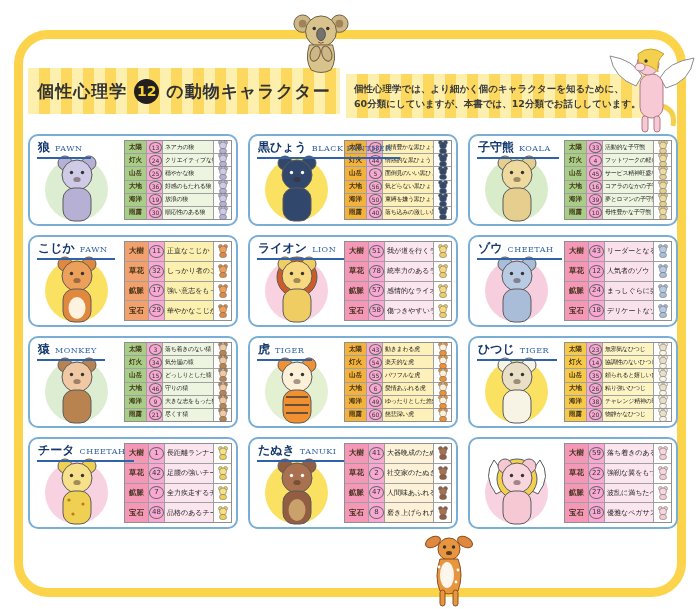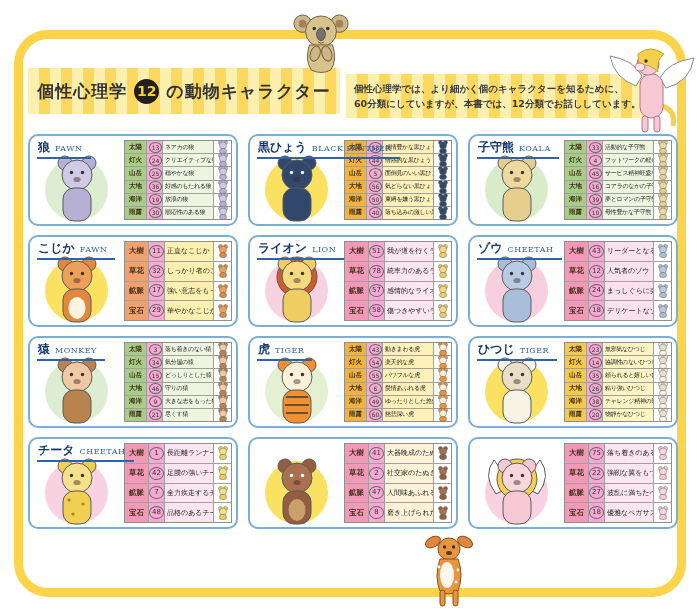--- a/index.html
+++ b/index.html
@@ -1091,20 +1091,24 @@
         <div class="animal"><svg viewBox="0 0 70 76" width="100%" height="100%">
             <circle cx="23" cy="14" r="7" fill="#925d41" stroke="#5a5a5a"></circle>
             <circle cx="47" cy="14" r="7" fill="#925d41" stroke="#5a5a5a"></circle>
             <circle cx="35" cy="26" r="15" fill="#a9714f" stroke="#5a5a5a"></circle>
             <circle cx="29.5" cy="23.5" r="1.7" fill="#ffffff"></circle>
             <circle cx="40.5" cy="23.5" r="1.7" fill="#ffffff"></circle>
             <ellipse cx="35" cy="30.5" rx="3.6" ry="2.6" fill="rgba(60,40,30,0.45)"></ellipse>
             <rect x="21" y="39" width="28" height="33" rx="11" fill="#925d41" stroke="#5a5a5a"></rect>
             <ellipse cx="35" cy="58" rx="8.5" ry="11" fill="#caa06b"></ellipse>
           </svg></div>
+        <div class="card-title">
+          <span class="t-jp">たぬき</span>
+          <span class="t-en">TANUKI</span>
+        </div>
         <div class="card-table">
           <div class="trow">
             <div class="tlabel" style="background: rgb(245, 152, 184);">大樹</div>
             <div class="tnum">
               <span>41</span>
             </div>
             <div class="tname" style="background: rgb(253, 242, 216);">大器晩成のたぬき</div>
             <div class="ticon">
               <svg width="12" height="14" viewBox="0 0 24 28">
                 <circle cx="7" cy="5" r="4" fill="#925d41" stroke="#666"></circle>
@@ -1172,21 +1176,21 @@
             <circle cx="35" cy="26" r="15" fill="#f8d6de" stroke="#5a5a5a"></circle>
             <circle cx="29.5" cy="23.5" r="1.7" fill="#333"></circle>
             <circle cx="40.5" cy="23.5" r="1.7" fill="#333"></circle>
             <ellipse cx="35" cy="30.5" rx="3.6" ry="2.6" fill="rgba(60,40,30,0.45)"></ellipse>
             <rect x="21" y="39" width="28" height="33" rx="11" fill="#f5c8d3" stroke="#5a5a5a"></rect>
           </svg></div>
         <div class="card-table">
           <div class="trow">
             <div class="tlabel" style="background: rgb(245, 152, 184);">大樹</div>
             <div class="tnum">
-              <span>75</span>
+              <span>59</span>
             </div>
             <div class="tname" style="background: rgb(251, 230, 239);">落ち着きのあるペガサス</div>
             <div class="ticon">
               <svg width="12" height="14" viewBox="0 0 24 28">
                 <circle cx="7" cy="5" r="4" fill="#f5c8d3" stroke="#666"></circle>
                 <circle cx="17" cy="5" r="4" fill="#f5c8d3" stroke="#666"></circle>
                 <circle cx="12" cy="11" r="7" fill="#f8d6de" stroke="#666"></circle>
                 <rect x="5" y="17" width="14" height="10" rx="5" fill="#f5c8d3" stroke="#666"></rect>
               </svg>
             </div>

